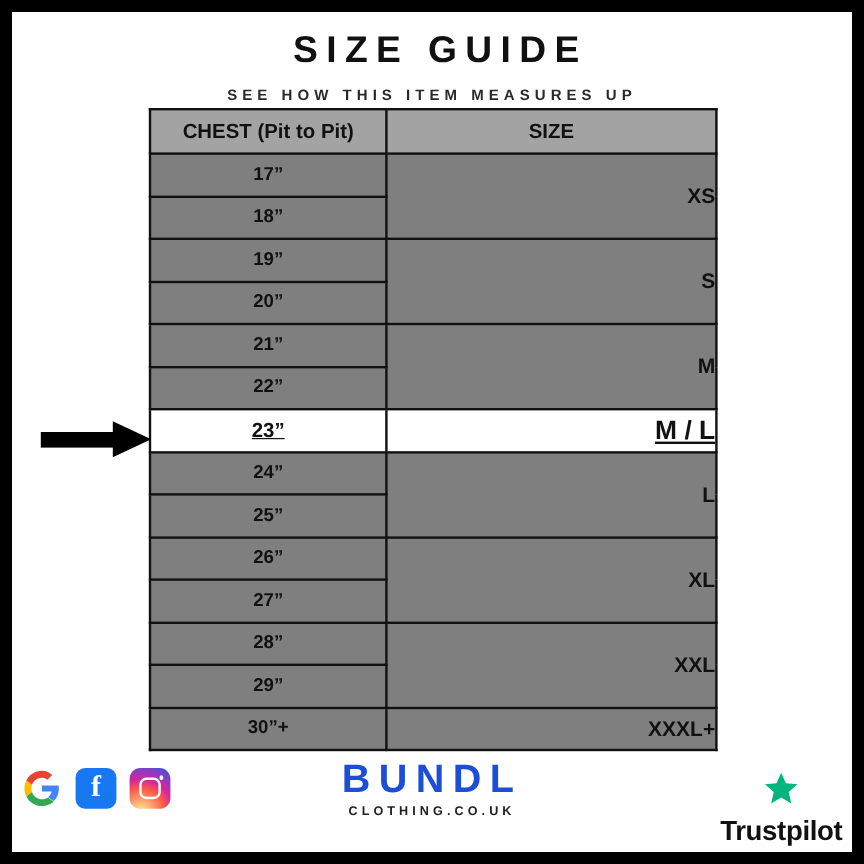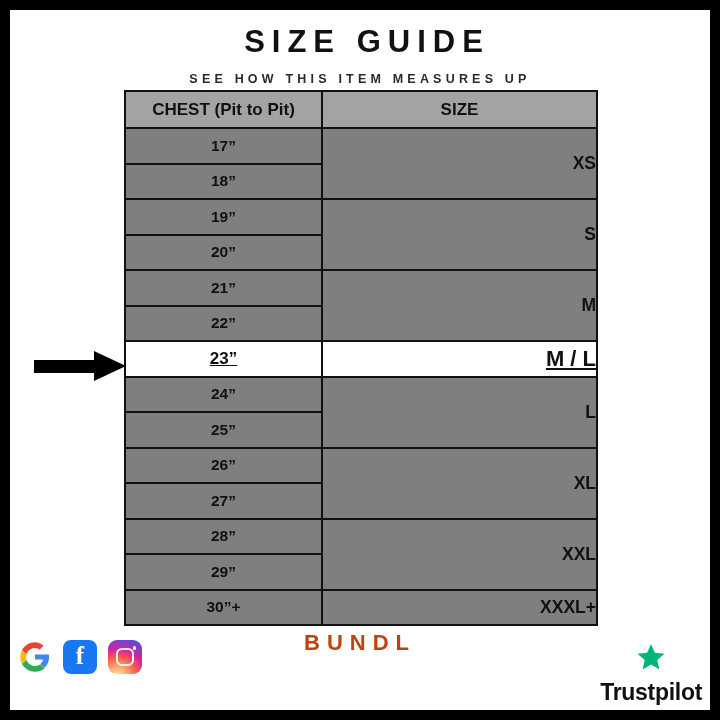--- a/index.html
+++ b/index.html
@@ -170,24 +170,24 @@
     border-radius: 50%;
   }
 
   .brand {
     position: absolute;
     left: 0; right: 0;
     top: 8px;
     text-align: center;
   }
   .brand-name {
-    font-size: 22px;
+    font-size: 33px;
     font-weight: bold;
     letter-spacing: 7px;
-    color: #c2410c;
+    color: #1d4ed8;
   }
   .brand-sub {
     margin-top: 2px;
     font-size: 10.5px;
     font-weight: bold;
     letter-spacing: 3.4px;
     color: #222;
   }
 
   .trustpilot {
@@ -307,20 +307,21 @@
         <div class="social-icon">
           <div class="ig">
             <div class="ring"></div>
             <div class="dot"></div>
           </div>
         </div>
       </div>
 
       <div class="brand">
         <div class="brand-name">BUNDL</div>
+        <div class="brand-sub">CLOTHING.CO.UK</div>
       </div>
 
       <div class="trustpilot">
         <div class="tp-star">
           <svg viewBox="0 0 24 24" width="30" height="30" aria-hidden="true">
             <polygon points="12,1.5 15.1,8.6 22.8,9.3 17,14.4 18.7,22 12,18 5.3,22 7,14.4 1.2,9.3 8.9,8.6" fill="#00B67A"></polygon>
           </svg>
         </div>
         <div class="tp-label">Trustpilot</div>
       </div>

